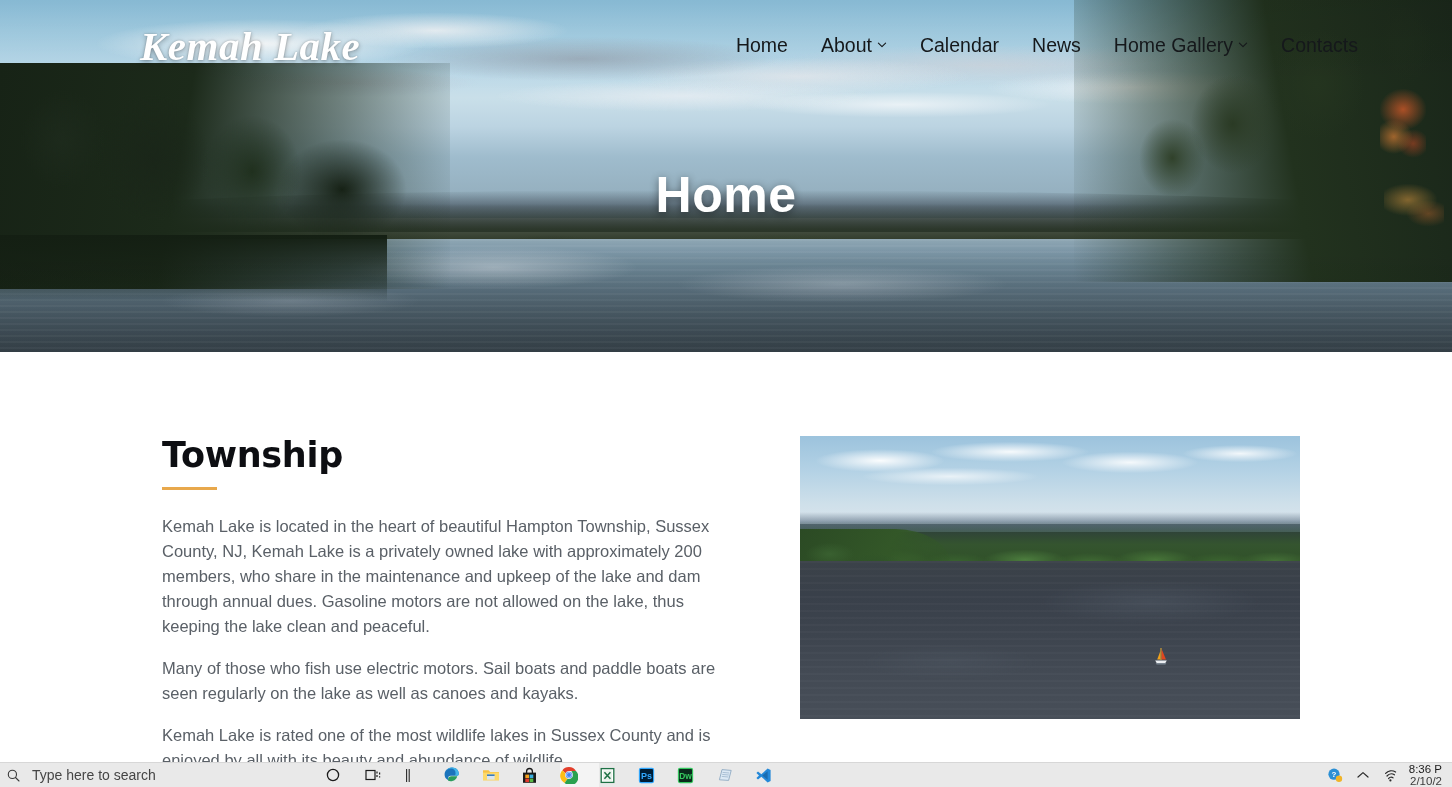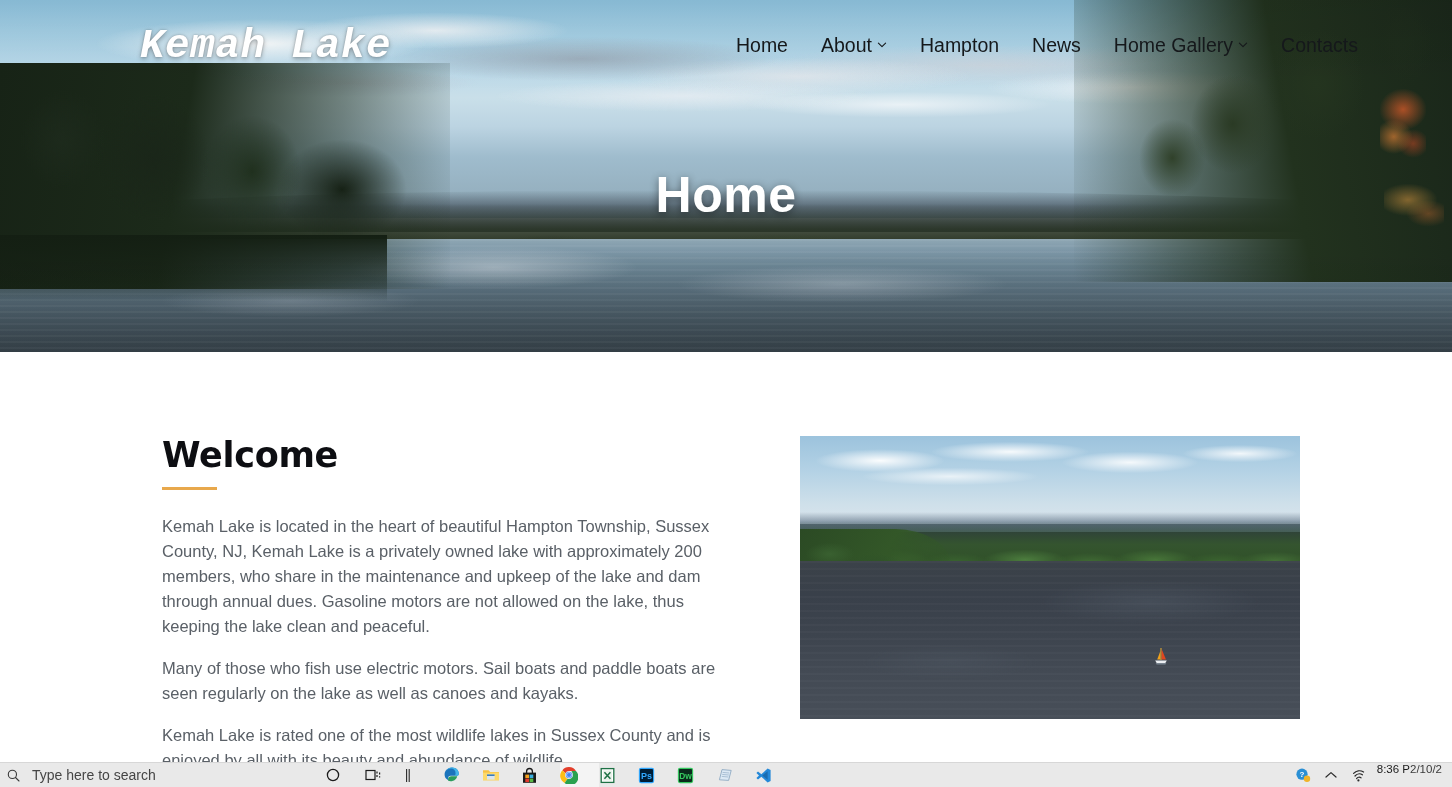--- a/index.html
+++ b/index.html
@@ -131,21 +131,21 @@
   }
   .logo {
     color:#ffffff;
     font-size:41px;
     font-weight:bold;
     font-style:italic;
     letter-spacing:.5px;
     text-shadow:0 2px 5px rgba(0,0,0,.30), 0 0 2px rgba(0,0,0,.25);
     white-space:nowrap;
     line-height:1;
-    font-family:Liberation Mono, monospace;
+    font-family:Liberation Serif, serif;
   }
   .nav {
     margin-left:auto;
     display:flex; align-items:center; gap:33px;
     padding-right:50px;
   }
   .nav-item {
     display:flex; align-items:center; gap:5px;
     color:#15181b;
     font-size:19.5px;
@@ -283,21 +283,21 @@
     display:flex; align-items:center; 
     cursor:pointer;
   }
   .tb-ico.active { background:#f4f4f4; box-shadow:inset 0 -1px 0 #c9c9c9; }
   .tb-tray {
     margin-left:auto; display:flex; align-items:center; height:25px;
     padding-right:4px;
   }
   .tray-ico { width:28px; height:25px; display:flex; align-items:center; justify-content:center; }
   .tb-clock {
-    display:flex; flex-direction:row; justify-content:center;
+    display:flex; flex-direction:column; justify-content:center;
     height:25px; padding:0 6px 0 4px;
     font-size:11.5px; color:#1c1c1c; line-height:12px; text-align:right;
   }
   .tb-clock span { display:block; }
   .tb-clock .d { color:#3a3a3a;text-align:right; }
 </style>
 </head>
 <body>
 
 <div class="viewport">
@@ -327,21 +327,21 @@
         </div>
         <div class="nav-item">
           <span>About</span>
           <span class="chev">
             <svg viewBox="0 0 10 10" width="10" height="10">
                 <path d="M1.4 3.2 L5 6.6 L8.6 3.2" fill="none" stroke="#15181b" stroke-width="1.1" stroke-linecap="round" stroke-linejoin="round"></path>
               </svg>
           </span>
         </div>
         <div class="nav-item">
-          <span>Hampton</span>
+          <span>Calendar</span>
         </div>
         <div class="nav-item">
           <span>News</span>
         </div>
         <div class="nav-item">
           <span>Home Gallery</span>
           <span class="chev">
             <svg viewBox="0 0 10 10" width="10" height="10">
                 <path d="M1.4 3.2 L5 6.6 L8.6 3.2" fill="none" stroke="#15181b" stroke-width="1.1" stroke-linecap="round" stroke-linejoin="round"></path>
               </svg>
@@ -353,21 +353,21 @@
       </nav>
     </div>
 
     <div class="hero-title">Home</div>
   </div>
 
   <div class="content">
     <div class="row">
 
       <div class="col-text">
-        <h2 class="section-title">Welcome</h2>
+        <h2 class="section-title">Township</h2>
         <div class="accent-rule"></div>
 
         <p class="body">Kemah Lake is located in the heart of beautiful Hampton Township, Sussex County, NJ, Kemah Lake is a privately owned lake with approximately 200 members, who share in the maintenance and upkeep of the lake and dam through annual dues.  Gasoline motors are not allowed on the lake, thus keeping the lake clean and peaceful.</p>
         <p class="body">Many of those who fish use electric motors.  Sail boats and paddle boats are seen regularly on the lake as well as canoes and kayaks.</p>
         <p class="body">Kemah Lake is rated one of the most wildlife lakes in Sussex County and is enjoyed by all with its beauty and abundance of wildlife.</p>
 
       </div>
 
       <div class="col-img">
         <div class="photo">

